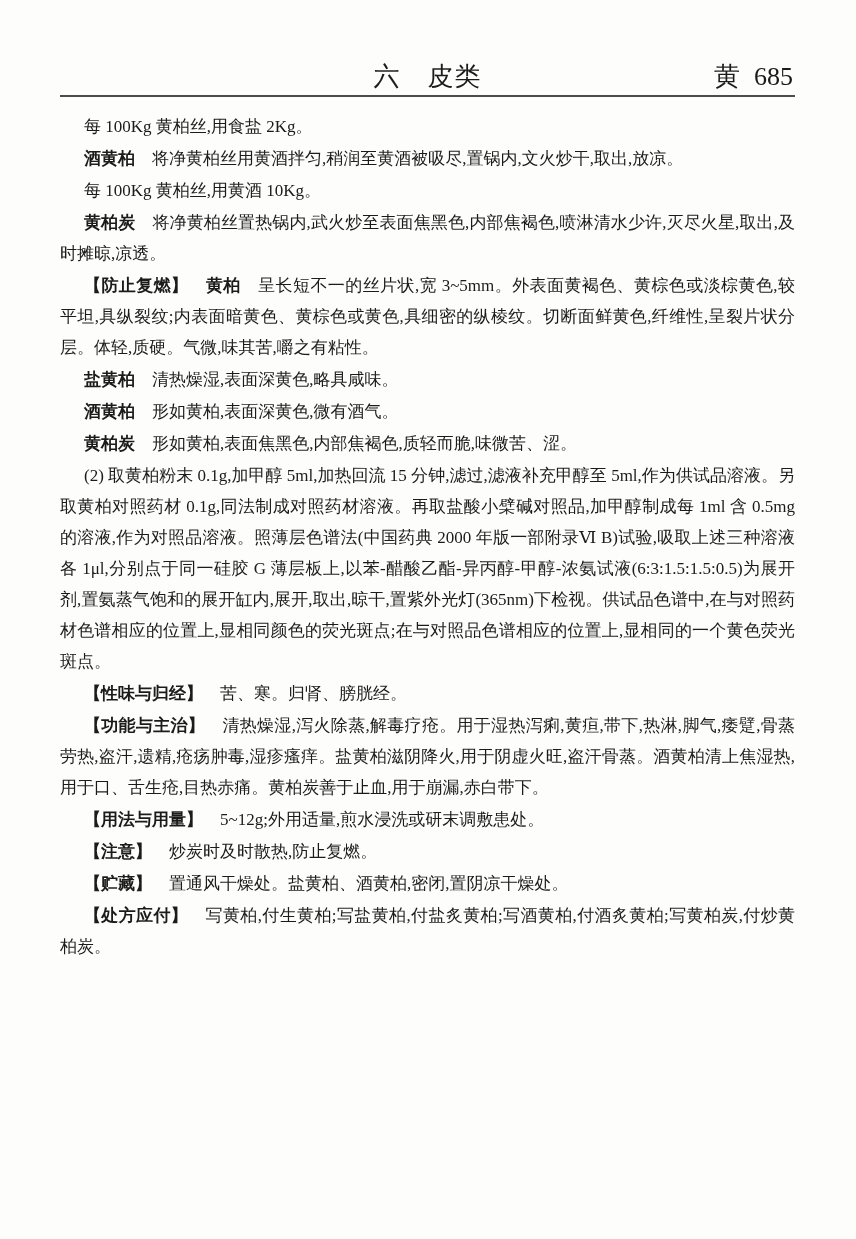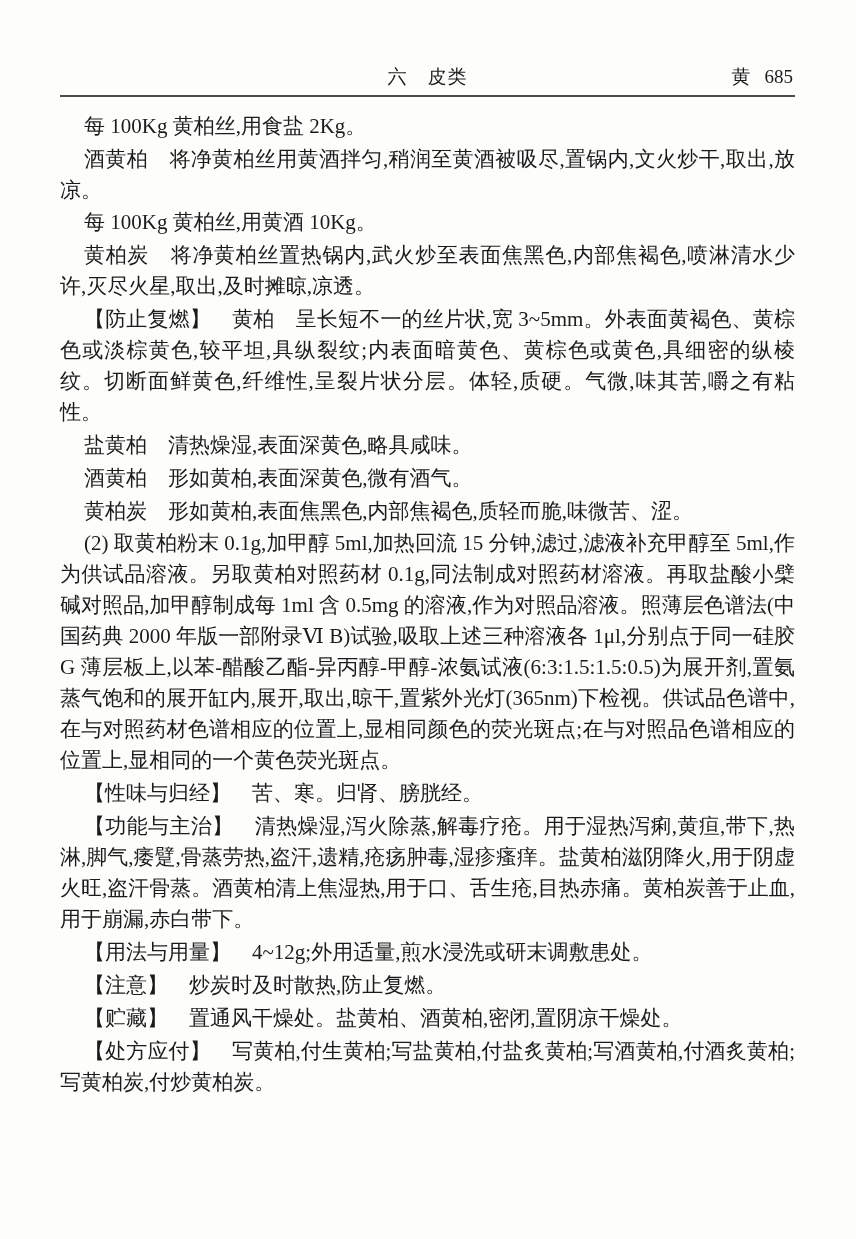--- a/index.html
+++ b/index.html
@@ -15,21 +15,21 @@
     color: #1b1b1b;
     font-family: "Liberation Serif", "DejaVu Serif", serif;
     overflow: hidden;
   }
   .running-header {
     position: absolute;
     top: 64px;
     left: 60px;
     width: 735px;
     height: 28px;
-    font-size: 19px;
+    font-size: 26px;
     line-height: 26px;
   }
   .header-center {
     position: absolute;
     left: 0;
     width: 100%;
     text-align: center;
     letter-spacing: 1px;
   }
   .header-right {
@@ -44,30 +44,30 @@
     left: 60px;
     width: 735px;
     height: 0;
     border-top: 2px solid #4d4d4d;
   }
   .content {
     position: absolute;
     top: 111px;
     left: 60px;
     width: 735px;
-    font-size: 21px;
+    font-size: 17px;
     line-height: 31px;
     text-align: justify;
   }
   .para {
     margin: 0 0 1px 0;
     text-indent: 24px;
   }
   .b {
-    font-weight: 400;
+    font-weight: 700;
     font-family: "Liberation Sans", "DejaVu Sans", sans-serif;
   }
 </style>
 </head>
 <body>
 
 <div class="page">
 
   <div class="running-header">
     <div class="header-center">六　皮类</div>
@@ -83,19 +83,19 @@
       <p class="para"><span class="b">酒黄柏</span><span>　将净黄柏丝用黄酒拌匀,稍润至黄酒被吸尽,置锅内,文火炒干,取出,放凉。</span></p>
       <p class="para"><span>每 100Kg 黄柏丝,用黄酒 10Kg。</span></p>
       <p class="para"><span class="b">黄柏炭</span><span>　将净黄柏丝置热锅内,武火炒至表面焦黑色,内部焦褐色,喷淋清水少许,灭尽火星,取出,及时摊晾,凉透。</span></p>
       <p class="para"><span class="b">【防止复燃】</span><span>　</span><span class="b">黄柏</span><span>　呈长短不一的丝片状,宽 3~5mm。外表面黄褐色、黄棕色或淡棕黄色,较平坦,具纵裂纹;内表面暗黄色、黄棕色或黄色,具细密的纵棱纹。切断面鲜黄色,纤维性,呈裂片状分层。体轻,质硬。气微,味其苦,嚼之有粘性。</span></p>
       <p class="para"><span class="b">盐黄柏</span><span>　清热燥湿,表面深黄色,略具咸味。</span></p>
       <p class="para"><span class="b">酒黄柏</span><span>　形如黄柏,表面深黄色,微有酒气。</span></p>
       <p class="para"><span class="b">黄柏炭</span><span>　形如黄柏,表面焦黑色,内部焦褐色,质轻而脆,味微苦、涩。</span></p>
       <p class="para"><span>(2) 取黄柏粉末 0.1g,加甲醇 5ml,加热回流 15 分钟,滤过,滤液补充甲醇至 5ml,作为供试品溶液。另取黄柏对照药材 0.1g,同法制成对照药材溶液。再取盐酸小檗碱对照品,加甲醇制成每 1ml 含 0.5mg 的溶液,作为对照品溶液。照薄层色谱法(中国药典 2000 年版一部附录Ⅵ B)试验,吸取上述三种溶液各 1μl,分别点于同一硅胶 G 薄层板上,以苯-醋酸乙酯-异丙醇-甲醇-浓氨试液(6:3:1.5:1.5:0.5)为展开剂,置氨蒸气饱和的展开缸内,展开,取出,晾干,置紫外光灯(365nm)下检视。供试品色谱中,在与对照药材色谱相应的位置上,显相同颜色的荧光斑点;在与对照品色谱相应的位置上,显相同的一个黄色荧光斑点。</span></p>
       <p class="para"><span class="b">【性味与归经】</span><span>　苦、寒。归肾、膀胱经。</span></p>
       <p class="para"><span class="b">【功能与主治】</span><span>　清热燥湿,泻火除蒸,解毒疗疮。用于湿热泻痢,黄疸,带下,热淋,脚气,痿躄,骨蒸劳热,盗汗,遗精,疮疡肿毒,湿疹瘙痒。盐黄柏滋阴降火,用于阴虚火旺,盗汗骨蒸。酒黄柏清上焦湿热,用于口、舌生疮,目热赤痛。黄柏炭善于止血,用于崩漏,赤白带下。</span></p>
-      <p class="para"><span class="b">【用法与用量】</span><span>　4~12g;外用适量,煎水浸洗或研末调敷患处。</span></p>
+      <p class="para"><span class="b">【用法与用量】</span><span>　5~12g;外用适量,煎水浸洗或研末调敷患处。</span></p>
       <p class="para"><span class="b">【注意】</span><span>　炒炭时及时散热,防止复燃。</span></p>
       <p class="para"><span class="b">【贮藏】</span><span>　置通风干燥处。盐黄柏、酒黄柏,密闭,置阴凉干燥处。</span></p>
       <p class="para"><span class="b">【处方应付】</span><span>　写黄柏,付生黄柏;写盐黄柏,付盐炙黄柏;写酒黄柏,付酒炙黄柏;写黄柏炭,付炒黄柏炭。</span></p>
     </div>
 
 </div>
 
 </body></html>

